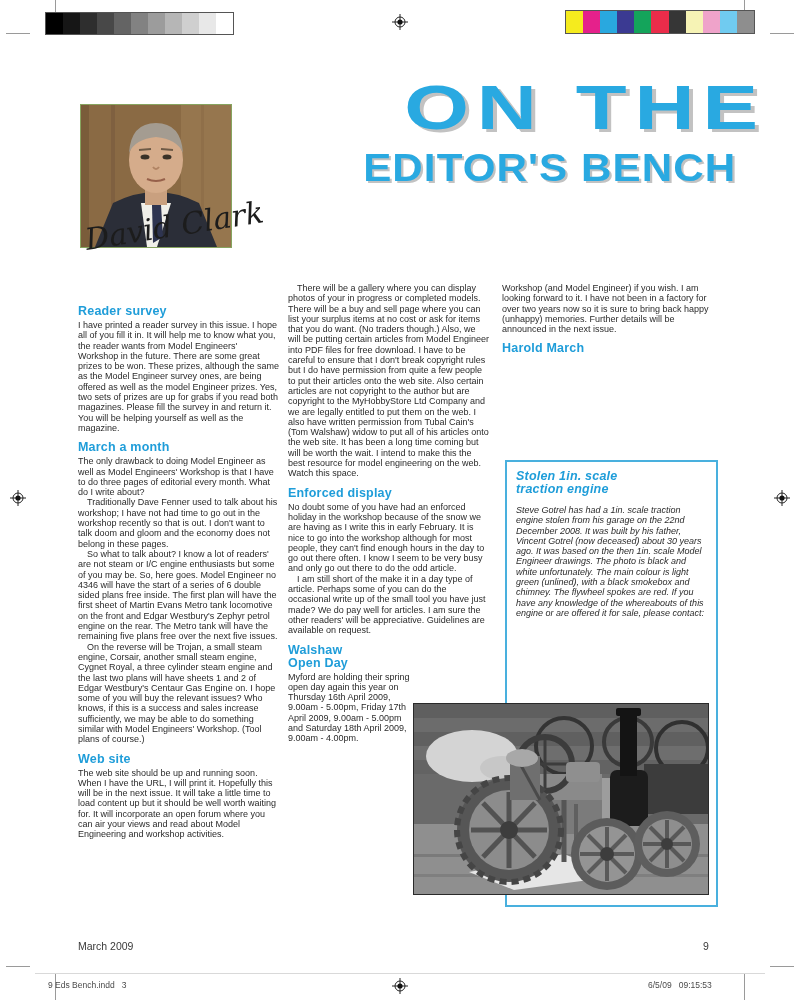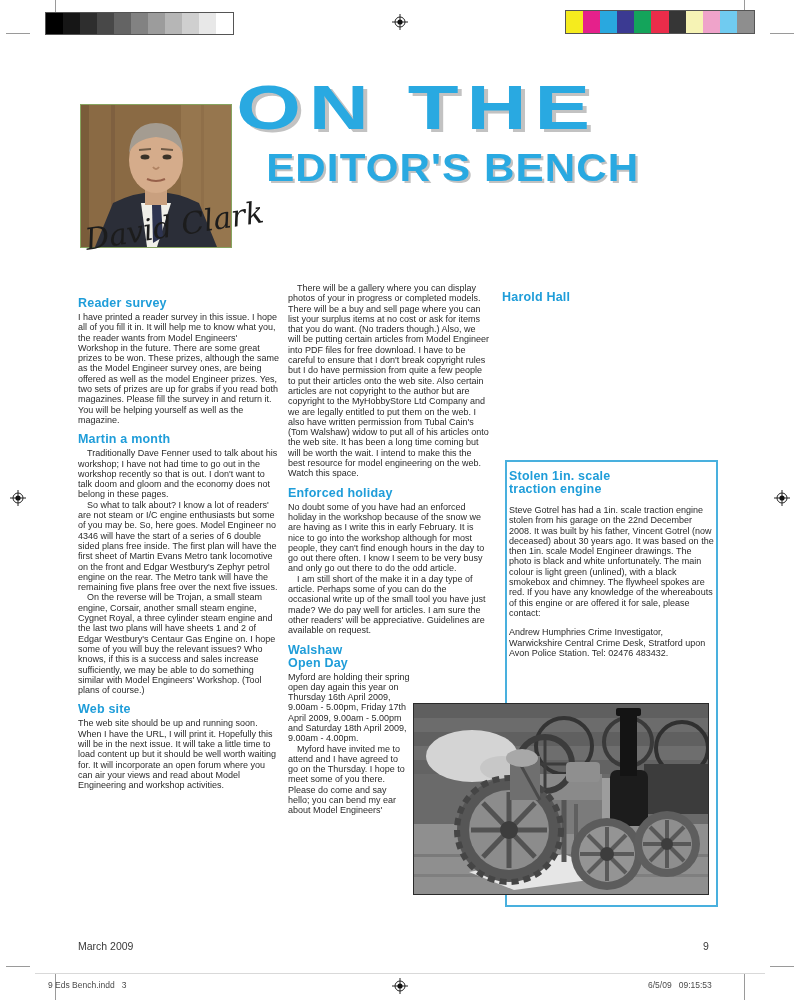--- a/index.html
+++ b/index.html
@@ -10,44 +10,44 @@
   .bar .swatch{flex:1 1 0;height:100%;}
   .cropline{position:absolute;background:#9a9a9a;}
   .trimline{position:absolute;background:#d9d9d9;}
   .regmark{position:absolute;width:16px;height:16px;}
   
   #portrait{position:absolute;left:80px;top:104px;width:150px;height:142px;
             border:1px solid #87a45f;box-sizing:content-box;}
   #signature{position:absolute;left:88px;top:222px;width:210px;
              font-family:"DejaVu Serif",serif;font-style:italic;font-size:30px;color:#1c1c1c;
              transform:rotate(-9deg);transform-origin:left bottom;white-space:nowrap;}
-  #masthead{position:absolute;left:280px;top:76px;width:442px;text-align:left;
+  #masthead{position:absolute;left:280px;top:76px;width:442px;text-align:right;
             color:#29a9e1;font-weight:bold;line-height:1;}
   #masthead .l1{display:inline-block;font-size:63px;letter-spacing:6px;
                 transform:scaleX(1.32);transform-origin:center;
                 text-shadow:3px 3px 0 #c2c2c2;}
   #masthead .l2{display:inline-block;margin-top:9px;font-size:39px;letter-spacing:1px;
                 transform:scaleX(1.08);transform-origin:center;
                 text-shadow:2px 2px 0 #c2c2c2;}
   
   .col{position:absolute;font-size:9px;line-height:10.3px;}
   #col1{left:78px;top:293px;width:202px;}
   #col2{left:288px;top:283px;width:202px;}
   #col3{left:502px;top:283px;width:208px;}
   .col p{margin:0;}
   .col p.ind{text-indent:9px;}
   h3.bh{font-size:12.5px;line-height:13px;color:#1f9dd9;margin:8px 0 2px 0;
         font-weight:bold;letter-spacing:0.2px;}
-  h3.bh.first{margin-top:4px;}
+  h3.bh.first{margin-top:12px;}
   h3.bh .hl{display:block;}
   #myford-sec{width:122px;}
   
   #stolen-box{position:absolute;left:505px;top:460px;width:213px;height:447px;
               border:2px solid #49b0de;box-sizing:border-box;background:#fff;z-index:1;}
-  #stolen-box .inner{padding:8px 2px;font-size:9px;line-height:10.3px;}
+  #stolen-box .inner{padding:8px 9px;font-size:9px;line-height:10.3px;font-style:italic;}
   #stolen-box h3{margin:0 0 3px 0;}
   
   #engine-photo{position:absolute;left:413px;top:703px;width:296px;height:192px;
                 border:1px solid #2a2a2a;box-sizing:border-box;background:#7d7d7d;z-index:2;}
   
   .foot{position:absolute;font-size:10.5px;color:#3a3a3a;}
   .strip{position:absolute;font-size:8.5px;color:#4a4a4a;white-space:pre;}
 </style>
 </head>
 <body>
@@ -140,55 +140,55 @@
   <div id="signature">David Clark</div>
 
   <div id="masthead">
     <span class="l1">ON THE</span><br>
     <span class="l2">EDITOR'S BENCH</span>
   </div>
 
   <div id="col1" class="col">
     <h3 class="bh first">Reader survey</h3>
     <p>I have printed a reader survey in this issue. I hope all of you fill it in. It will help me to know what you, the reader wants from Model Engineers' Workshop in the future. There are some great prizes to be won. These prizes, although the same as the Model Engineer survey ones, are being offered as well as the model Engineer prizes. Yes, two sets of prizes are up for grabs if you read both magazines. Please fill the survey in and return it. You will be helping yourself as well as the magazine.</p>
-    <h3 class="bh">Martin a month</h3>
+    <h3 class="bh">March a month</h3>
+    <p>The only drawback to doing Model Engineer as well as Model Engineers' Workshop is that I have to do three pages of editorial every month. What do I write about?</p>
     <p class="ind">Traditionally Dave Fenner used to talk about his workshop; I have not had time to go out in the workshop recently so that is out. I don't want to talk doom and gloom and the economy does not belong in these pages.</p>
     <p class="ind">So what to talk about? I know a lot of readers' are not steam or I/C engine enthusiasts but some of you may be. So, here goes. Model Engineer no 4346 will have the start of a series of 6 double sided plans free inside. The first plan will have the first sheet of Martin Evans Metro tank locomotive on the front and Edgar Westbury's Zephyr petrol engine on the rear. The Metro tank will have the remaining five plans free over the next five issues.</p>
     <p class="ind">On the reverse will be Trojan, a small steam engine, Corsair, another small steam engine, Cygnet Royal, a three cylinder steam engine and the last two plans will have sheets 1 and 2 of Edgar Westbury's Centaur Gas Engine on. I hope some of you will buy the relevant issues? Who knows, if this is a success and sales increase sufficiently, we may be able to do something similar with Model Engineers' Workshop. (Tool plans of course.)</p>
     <h3 class="bh">Web site</h3>
     <p>The web site should be up and running soon. When I have the URL, I will print it. Hopefully this will be in the next issue. It will take a little time to load content up but it should be well worth waiting for. It will incorporate an open forum where you can air your views and read about Model Engineering and workshop activities.</p>
   </div>
 
   <div id="col2" class="col">
     <p class="ind">There will be a gallery where you can display photos of your in progress or completed models. There will be a buy and sell page where you can list your surplus items at no cost or ask for items that you do want. (No traders though.) Also, we will be putting certain articles from Model Engineer into PDF files for free download. I have to be careful to ensure that I don't break copyright rules but I do have permission from quite a few people to put their articles onto the web site. Also certain articles are not copyright to the author but are copyright to the MyHobbyStore Ltd Company and we are legally entitled to put them on the web. I also have written permission from Tubal Cain's (Tom Walshaw) widow to put all of his articles onto the web site. It has been a long time coming but will be worth the wait. I intend to make this the best resource for model engineering on the web. Watch this space.</p>
-    <h3 class="bh">Enforced holiday</h3>
+    <h3 class="bh">Enforced display</h3>
     <p>No doubt some of you have had an enforced holiday in the workshop because of the snow we are having as I write this in early February. It is nice to go into the workshop although for most people, they can't find enough hours in the day to go out there often. I know I seem to be very busy and only go out there to do the odd article.</p>
     <p class="ind">I am still short of the make it in a day type of article. Perhaps some of you can do the occasional write up of the small tool you have just made? We do pay well for articles. I am sure the other readers' will be appreciative. Guidelines are available on request.</p>
     <div id="myford-sec">
       <h3 class="bh">
         <span class="hl">Walshaw</span>
         <span class="hl">Open Day</span>
       </h3>
       <p>Myford are holding their spring open day again this year on Thursday 16th April 2009, 9.00am - 5.00pm, Friday 17th April 2009, 9.00am - 5.00pm and Saturday  18th April 2009, 9.00am - 4.00pm.</p>
-      <p class="ind">Myford have invited me to attend and I have agreed to go on the Thursday. I hope to meet some of you there. Please do come and say hello; you can bend my ear about Model Engineers'</p>
     </div>
   </div>
 
   <div id="col3" class="col">
-    <h3 class="bh">Harold Hall</h3>
+    <p>Workshop (and Model Engineer) if you wish. I am looking forward to it. I have not been in a factory for over two years now so it is sure to bring back happy (unhappy) memories. Further details will be announced in the next issue.</p>
+    <h3 class="bh">Harold March</h3>
   </div>
 
   <div id="stolen-box">
     <div class="inner">
       <h3 class="bh">
         <span class="hl">Stolen 1in. scale</span>
         <span class="hl">traction engine</span>
       </h3>
       <p class="ind">Steve Gotrel has had a 1in. scale traction engine stolen from his garage on the 22nd December 2008. It was built by his father, Vincent Gotrel (now deceased) about 30 years ago. It was based on the then 1in. scale Model Engineer drawings. The photo is black and white unfortunately. The main colour is light green (unlined), with a black smokebox and chimney. The flywheel spokes are red. If you have any knowledge of the whereabouts of this engine or are offered it for sale, please contact:</p>
-      <p class="ind">Andrew Humphries Crime Investigator, Warwickshire Central Crime Desk, Stratford upon Avon Police Station. Tel: 02476 483432.</p>
     </div>
   </div>
 
   <div id="engine-photo">
     <svg width="294" height="190" viewBox="0 0 294 190">
       <rect width="294" height="190" fill="#767676"></rect>
       <g>
         <rect y="0" width="294" height="14" fill="#5f5f5f"></rect>
         <rect y="14" width="294" height="14" fill="#6c6c6c"></rect>
         <rect y="28" width="294" height="14" fill="#606060"></rect>

